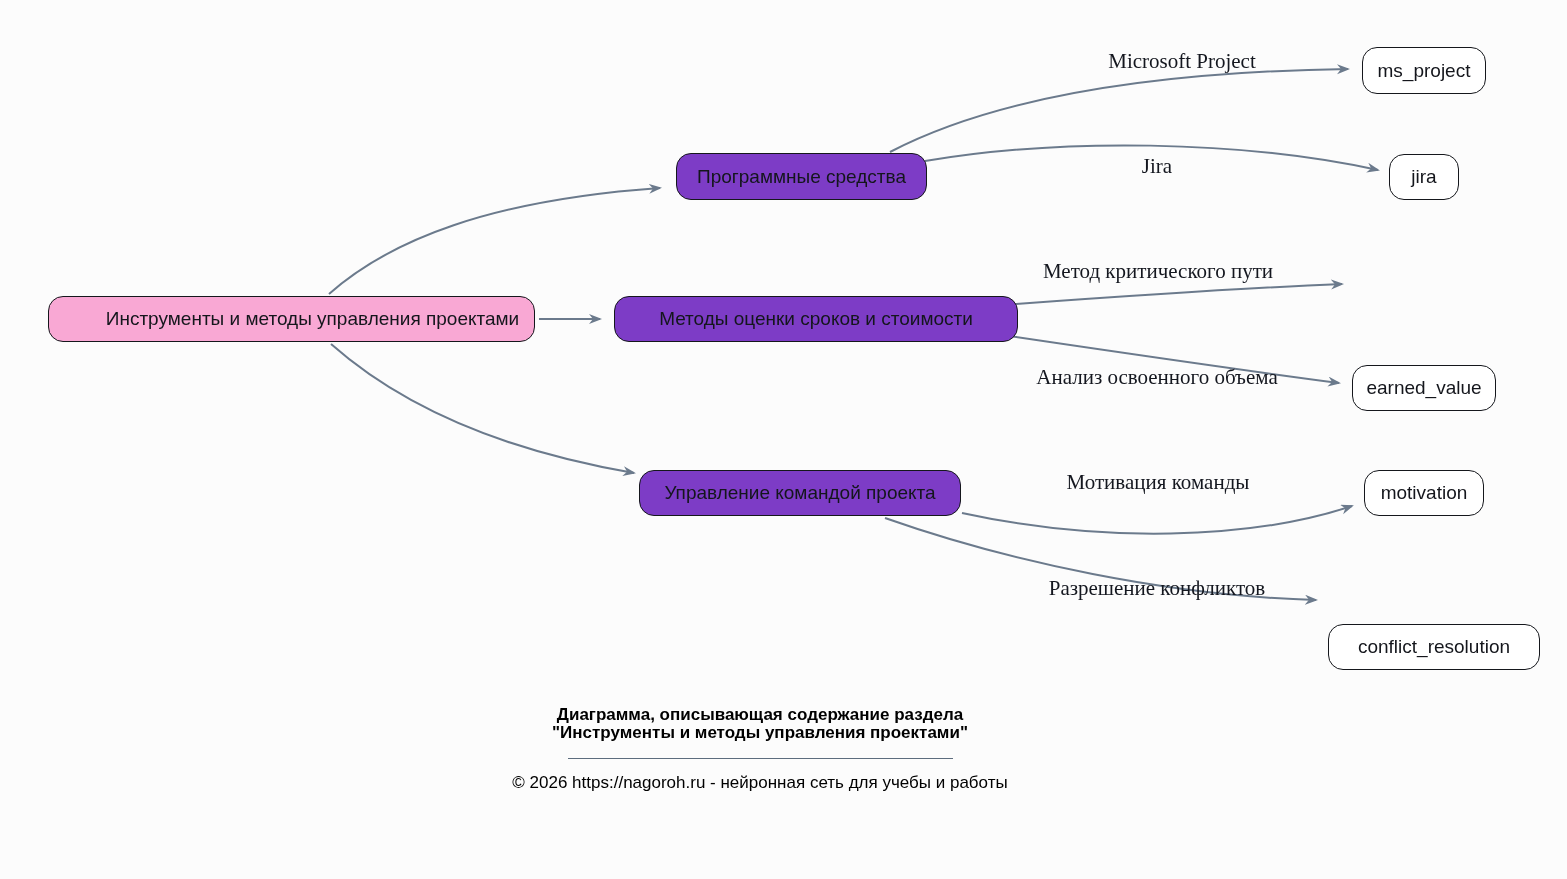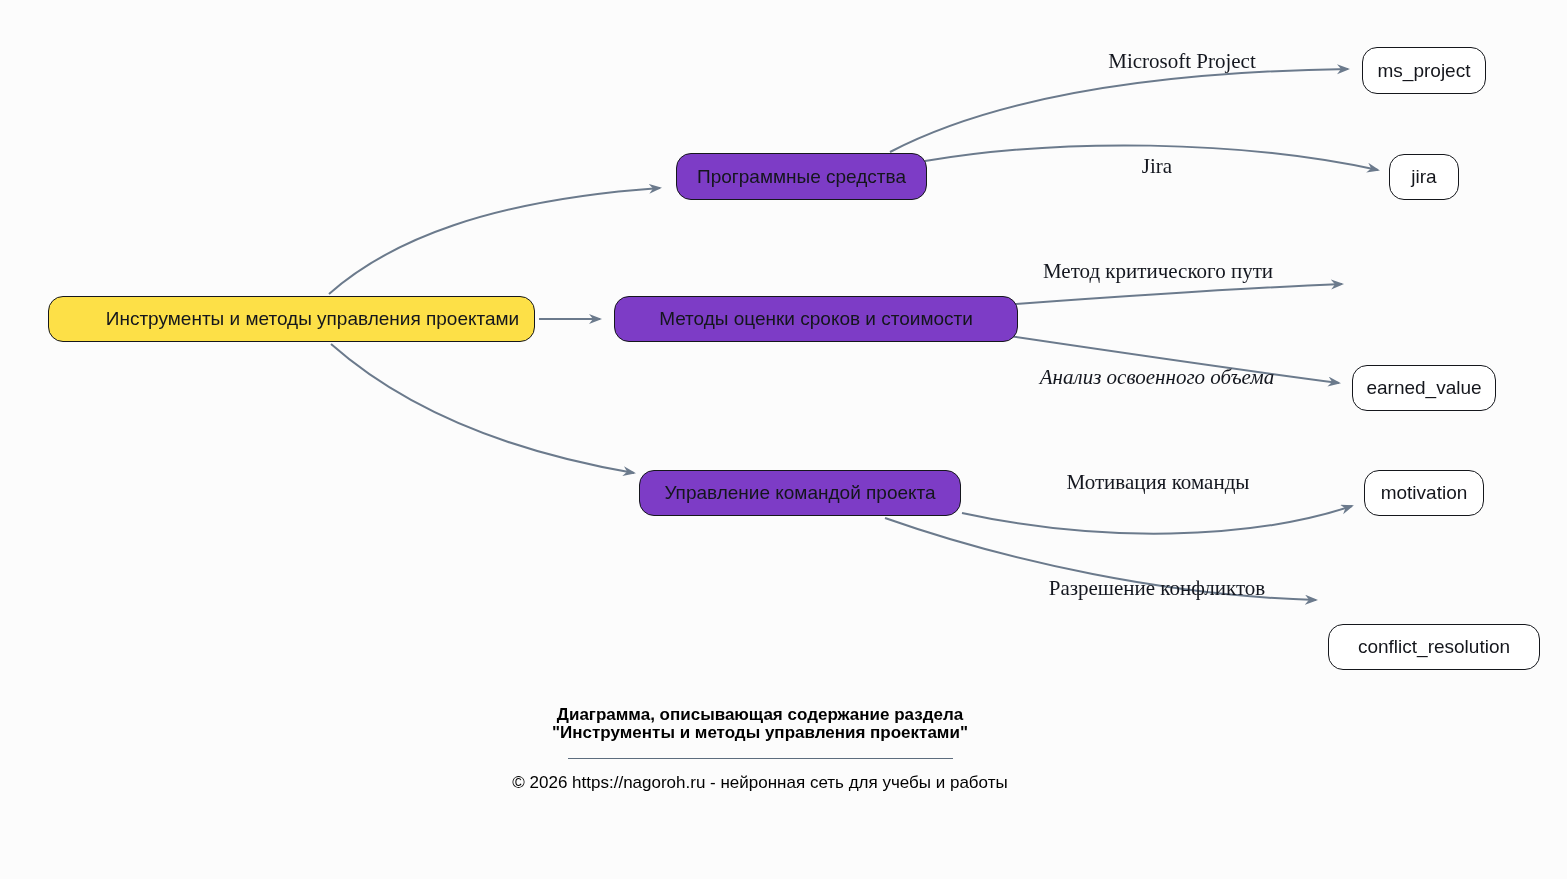--- a/index.html
+++ b/index.html
@@ -32,21 +32,21 @@
     display: flex;
     align-items: center;
     justify-content: center;
     border: 1.6px solid #15171c;
     border-radius: 15px;
     font-size: 19px;
     color: #14161c;
     white-space: nowrap;
     box-sizing: border-box;
   }
-  .node-root   { background: #fde047; padding-left: 42px; }
+  .node-root   { background: #f9a8d4; padding-left: 42px; }
   .node-branch { background: #7d3cc6; }
   .node-leaf   { background: #ffffff; }
   .edge-label {
     position: absolute;
     transform: translate(-50%, -50%);
     font-family: "Liberation Serif", serif;
     font-size: 21px;
     color: #14171f;
     white-space: nowrap;
   }
@@ -129,21 +129,21 @@
     <span>motivation</span>
   </div>
 
   <div class="node node-leaf" style="left:1328px; top:576px; width:212px; height:46px;margin-top:48px;">
     <span>conflict_resolution</span>
   </div>
 
   <div class="edge-label" style="left:1157px; top:61px;margin-left:25px;">Microsoft Project</div>
   <div class="edge-label" style="left:1157px; top:166px;">Jira</div>
   <div class="edge-label" style="left:1158px; top:271px;">Метод критического пути</div>
-  <div class="edge-label" style="left:1157px; top:377px;font-style:italic;">Анализ освоенного объема</div>
+  <div class="edge-label" style="left:1157px; top:377px;">Анализ освоенного объема</div>
   <div class="edge-label" style="left:1158px; top:482px;">Мотивация команды</div>
   <div class="edge-label" style="left:1157px; top:588px;">Разрешение конфликтов</div>
 
   <div class="caption">
     <div class="caption-title">Диаграмма, описывающая содержание раздела</div>
     <div class="caption-title">"Инструменты и методы управления проектами"</div>
     <hr class="caption-divider">
     <div class="caption-footer">© 2026 https://nagoroh.ru - нейронная сеть для учебы и работы</div>
   </div>
 

